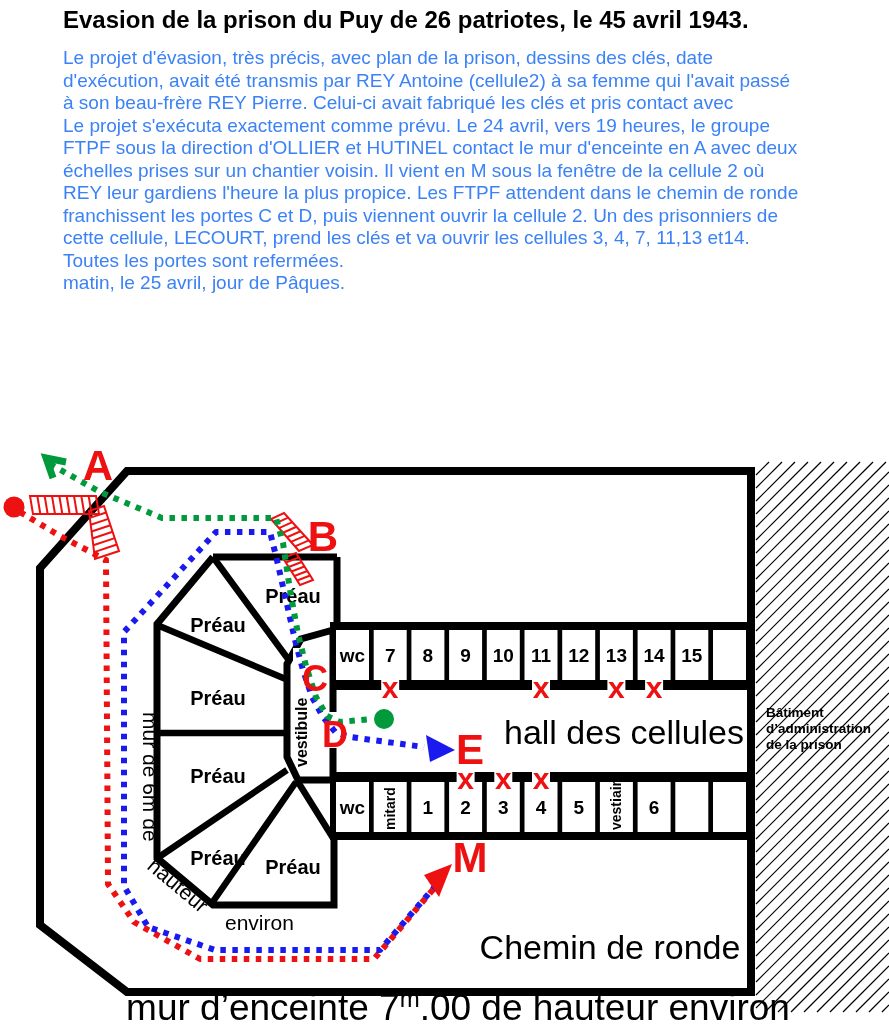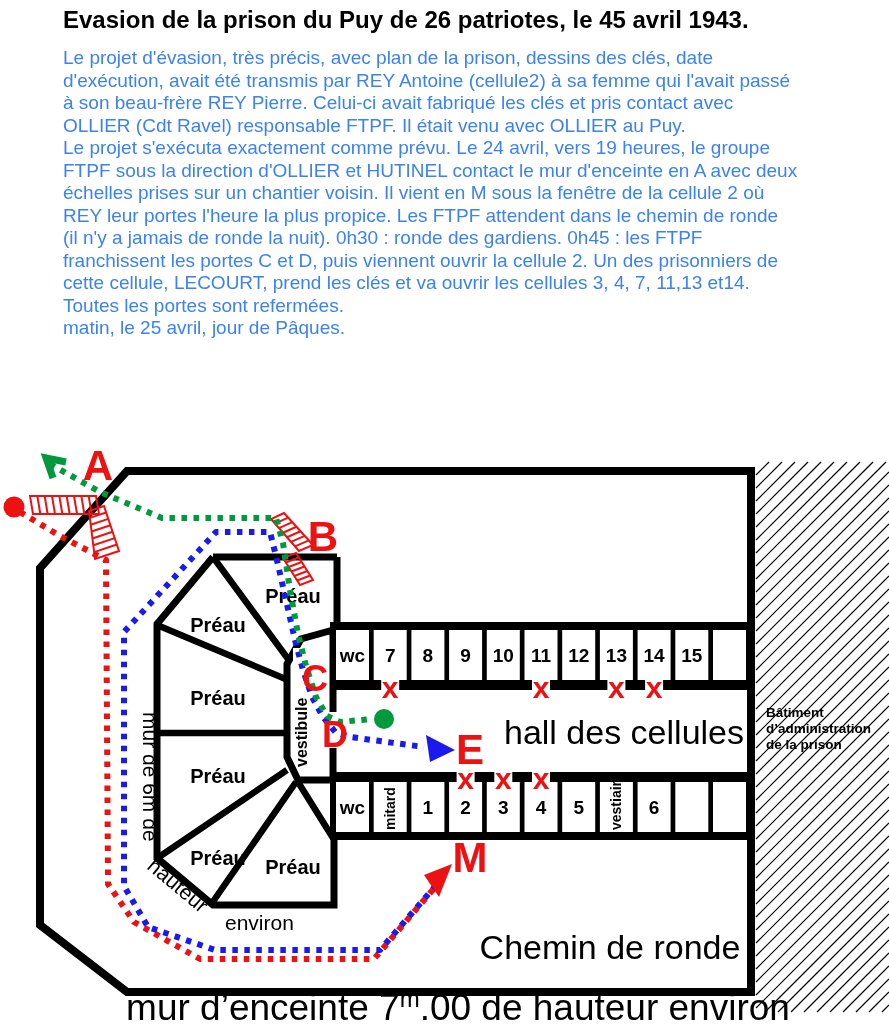--- a/index.html
+++ b/index.html
@@ -38,26 +38,24 @@
 </style>
 </head>
 <body>
 
 <div class="page">
   <div class="title">Evasion de la prison du Puy de 26 patriotes, le 45 avril 1943.</div>
   <div class="body-text">
       <div>Le projet d'évasion, très précis, avec plan de la prison, dessins des clés, date</div>
       <div>d'exécution, avait été transmis par REY Antoine (cellule2) à sa femme qui l'avait passé</div>
       <div>à son beau-frère REY Pierre. Celui-ci avait fabriqué les clés et pris contact avec</div>
-      <div>OLLIER (Cdt Ravel) responsable FTPF. Il était venu avec OLLIER au Puy.</div>
       <div>Le projet s'exécuta exactement comme prévu. Le 24 avril, vers 19 heures, le groupe</div>
       <div>FTPF sous la direction d'OLLIER et HUTINEL contact le mur d'enceinte en A avec deux</div>
       <div>échelles prises sur un chantier voisin. Il vient en M sous la fenêtre de la cellule 2 où</div>
-      <div>REY leur portes l'heure la plus propice. Les FTPF attendent dans le chemin de ronde</div>
-      <div>(il n'y a jamais de ronde la nuit). 0h30 : ronde des gardiens. 0h45 : les FTPF</div>
+      <div>REY leur gardiens l'heure la plus propice. Les FTPF attendent dans le chemin de ronde</div>
       <div>franchissent les portes C et D, puis viennent ouvrir la cellule 2. Un des prisonniers de</div>
       <div>cette cellule, LECOURT, prend les clés et va ouvrir les cellules 3, 4, 7, 11,13 et14.</div>
       <div>Toutes les portes sont refermées.</div>
       <div>matin, le 25 avril, jour de Pâques.</div>
     </div>
 
   <svg width="889" height="584" viewBox="0 440 889 584">
 
     <g>
       <rect x="752" y="462" width="137" height="550" fill="#ffffff"></rect>

